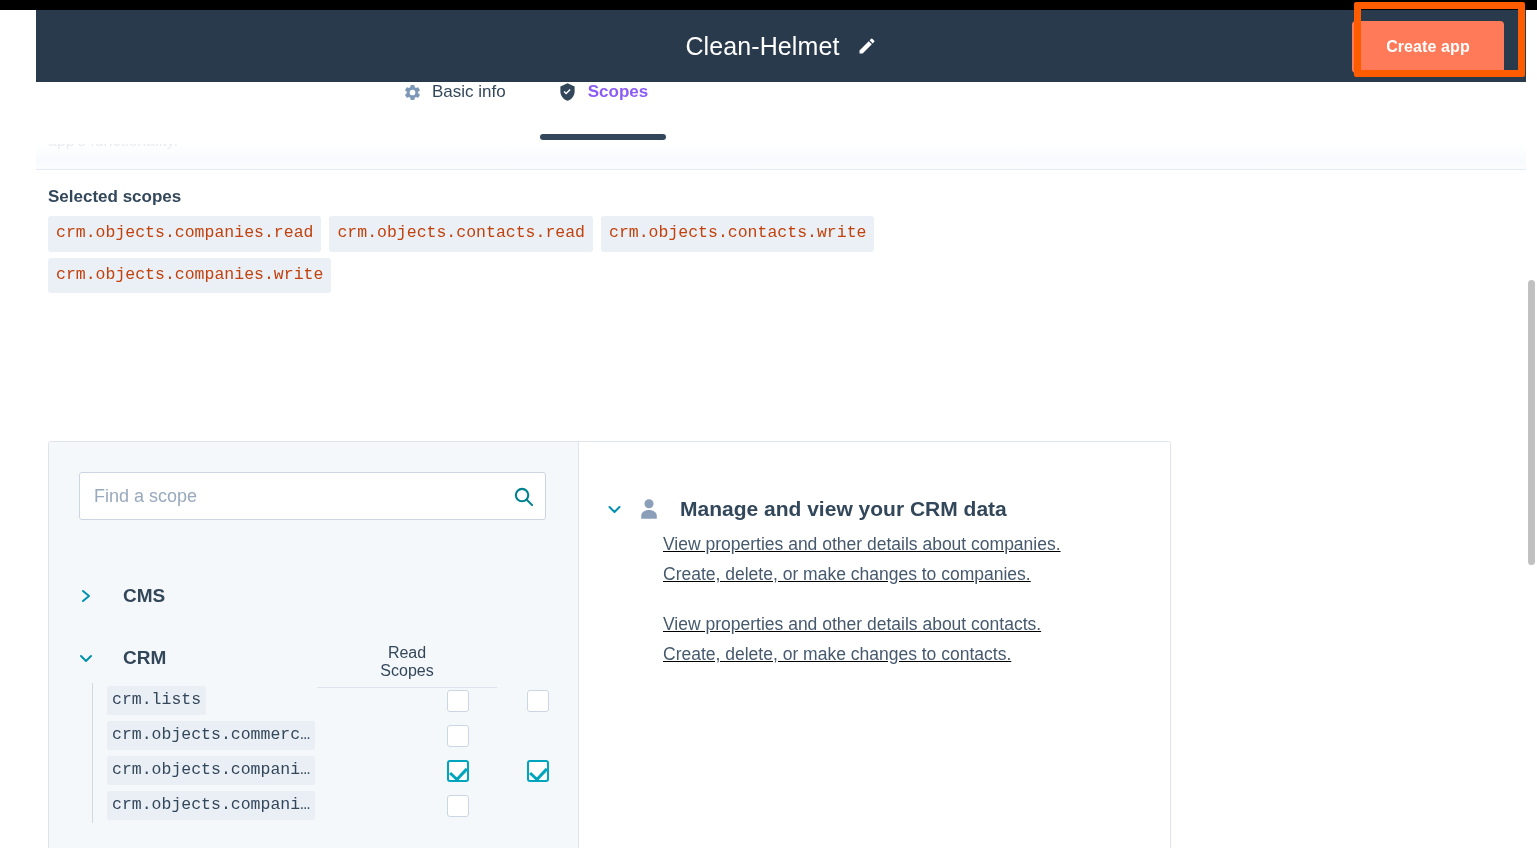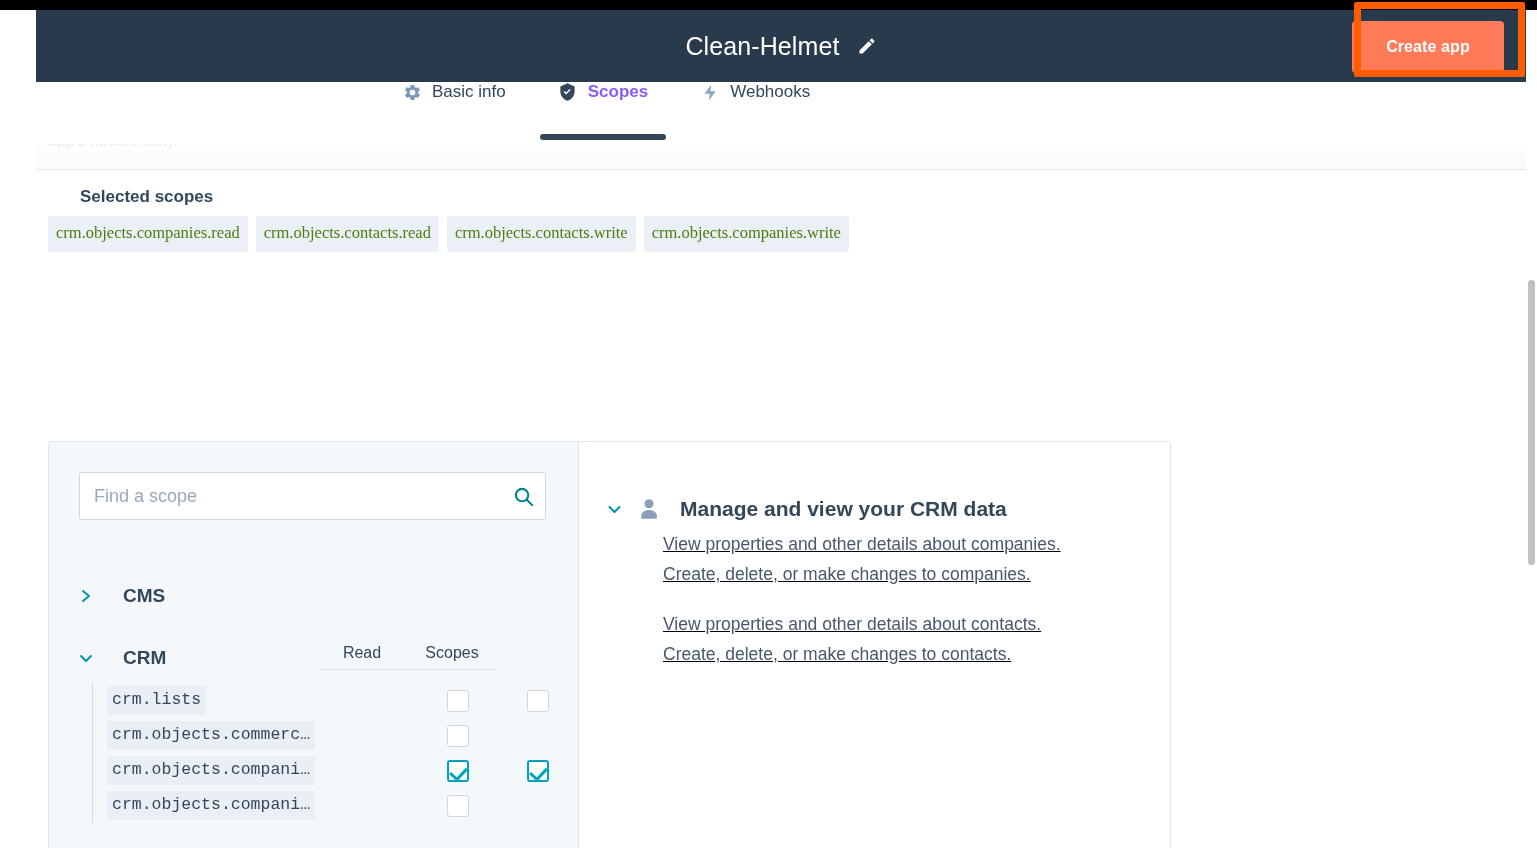--- a/index.html
+++ b/index.html
@@ -153,35 +153,34 @@
   .faded-rule {
     position: absolute; left: 0; right: 0; top: 25px; height: 1px; background: #e5ebf2;
   }
 
   .selected-title {
     position: absolute;
     left: 12px; top: 43px;
     font-size: 17px;
     font-weight: 700;
     color: #33475b;
-    margin-left: 32px;
   }
 
   .chips {
     position: absolute;
     left: 12px; top: 72px;
     width: 1100px;
     display: flex;
     flex-wrap: wrap;
     gap: 6px 8px;
   }
   .chip {
     background: #eaf0f6;
-    color: #4d7c0f;
-    font-family: Liberation Serif, serif;
+    color: #c2410c;
+    font-family: Liberation Mono, monospace;
     font-size: 16.5px;
     line-height: 1;
     padding: 9px 8px 10px;
     border-radius: 3px;
     white-space: nowrap;
   }
 
   
   .card {
     position: absolute;
@@ -257,20 +256,21 @@
     color: #33475b;
   }
   .rw-headers {
     position: absolute;
     left: 238px;
     top: 1px;
     width: 180px;
     display: flex;
     border-bottom: 1px solid #dfe3eb;
     padding-bottom: 7px;
+    flex-direction: column;
   }
   .rw-headers span {
     flex: 1;
     text-align: center;
     font-size: 16px;
     color: #33475b;
   }
 
   .scope-list {
     margin-top: 10px;
@@ -407,28 +407,20 @@
       <div class="tab active">
         <span class="tab-icon">
           <svg width="19" height="20" viewBox="0 0 24 24" fill="#33475b">
             <path d="M12 1 3 5v6c0 5.55 3.84 10.74 9 12 5.16-1.26 9-6.45 9-12V5l-9-4z"></path>
             <path d="M10.3 15.2 7 11.9l1.3-1.3 2 2 4.4-4.4 1.3 1.3z" fill="#ffffff"></path>
           </svg>
         </span>
         <span class="tab-label">Scopes</span>
       </div>
 
-      <div class="tab">
-        <span class="tab-icon">
-          <svg width="19" height="19" viewBox="0 0 24 24" fill="#8fa6bf">
-            <path d="M13 2 4.5 13.5H11l-1 8.5 8.5-11.5H12l1-8.5z"></path>
-          </svg>
-        </span>
-        <span class="tab-label">Webhooks</span>
-      </div>
 
     </div>
 
     <div class="content">
 
       <div class="faded-strip">
         <span class="faded-text">app's functionality.</span>
         <div class="faded-veil"></div>
       </div>
       <div class="faded-rule"></div>

